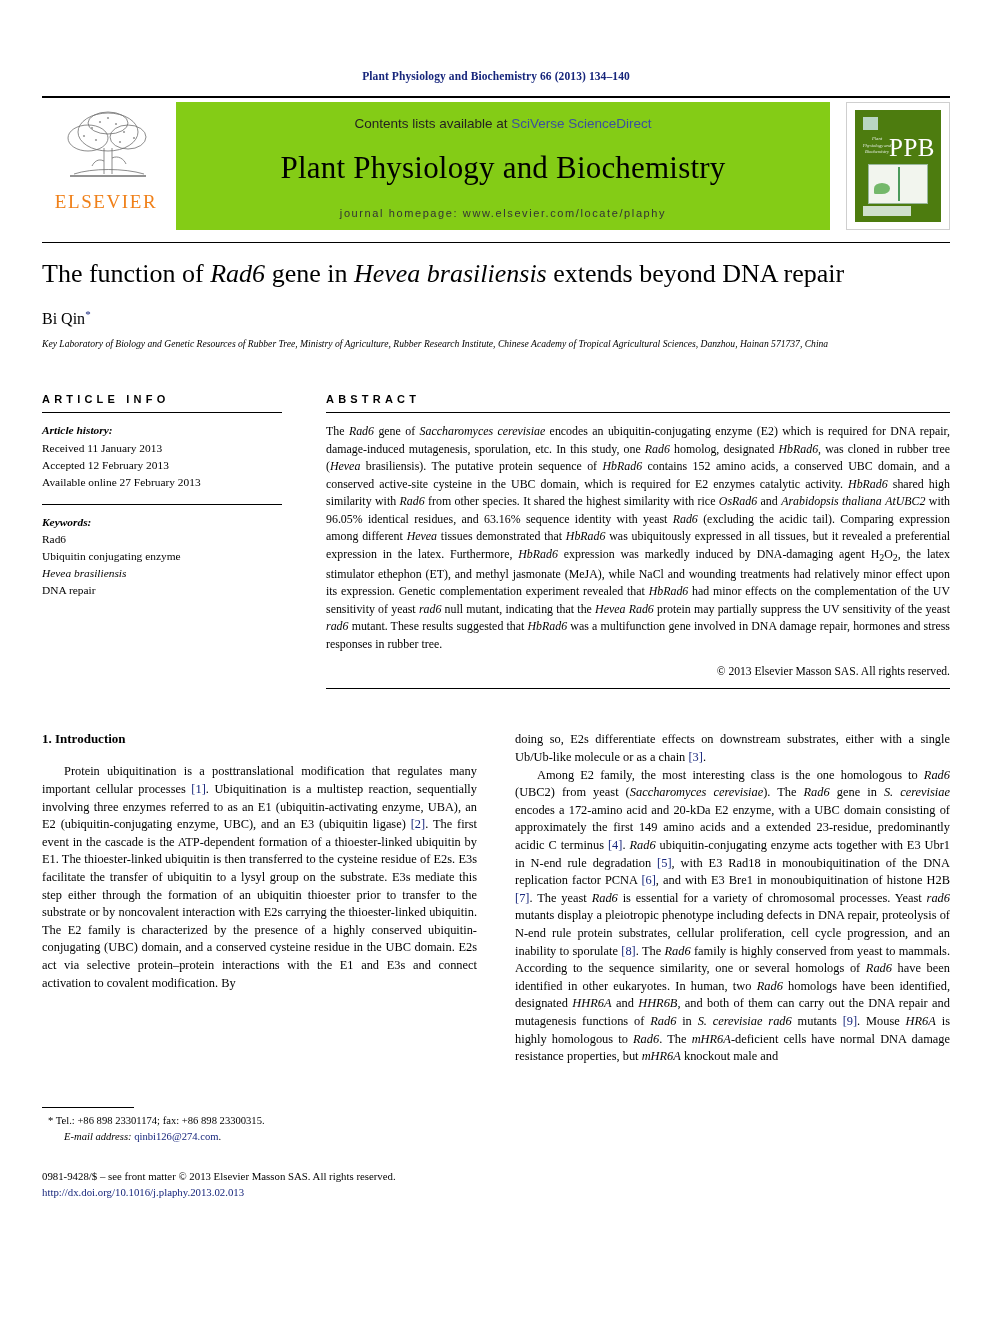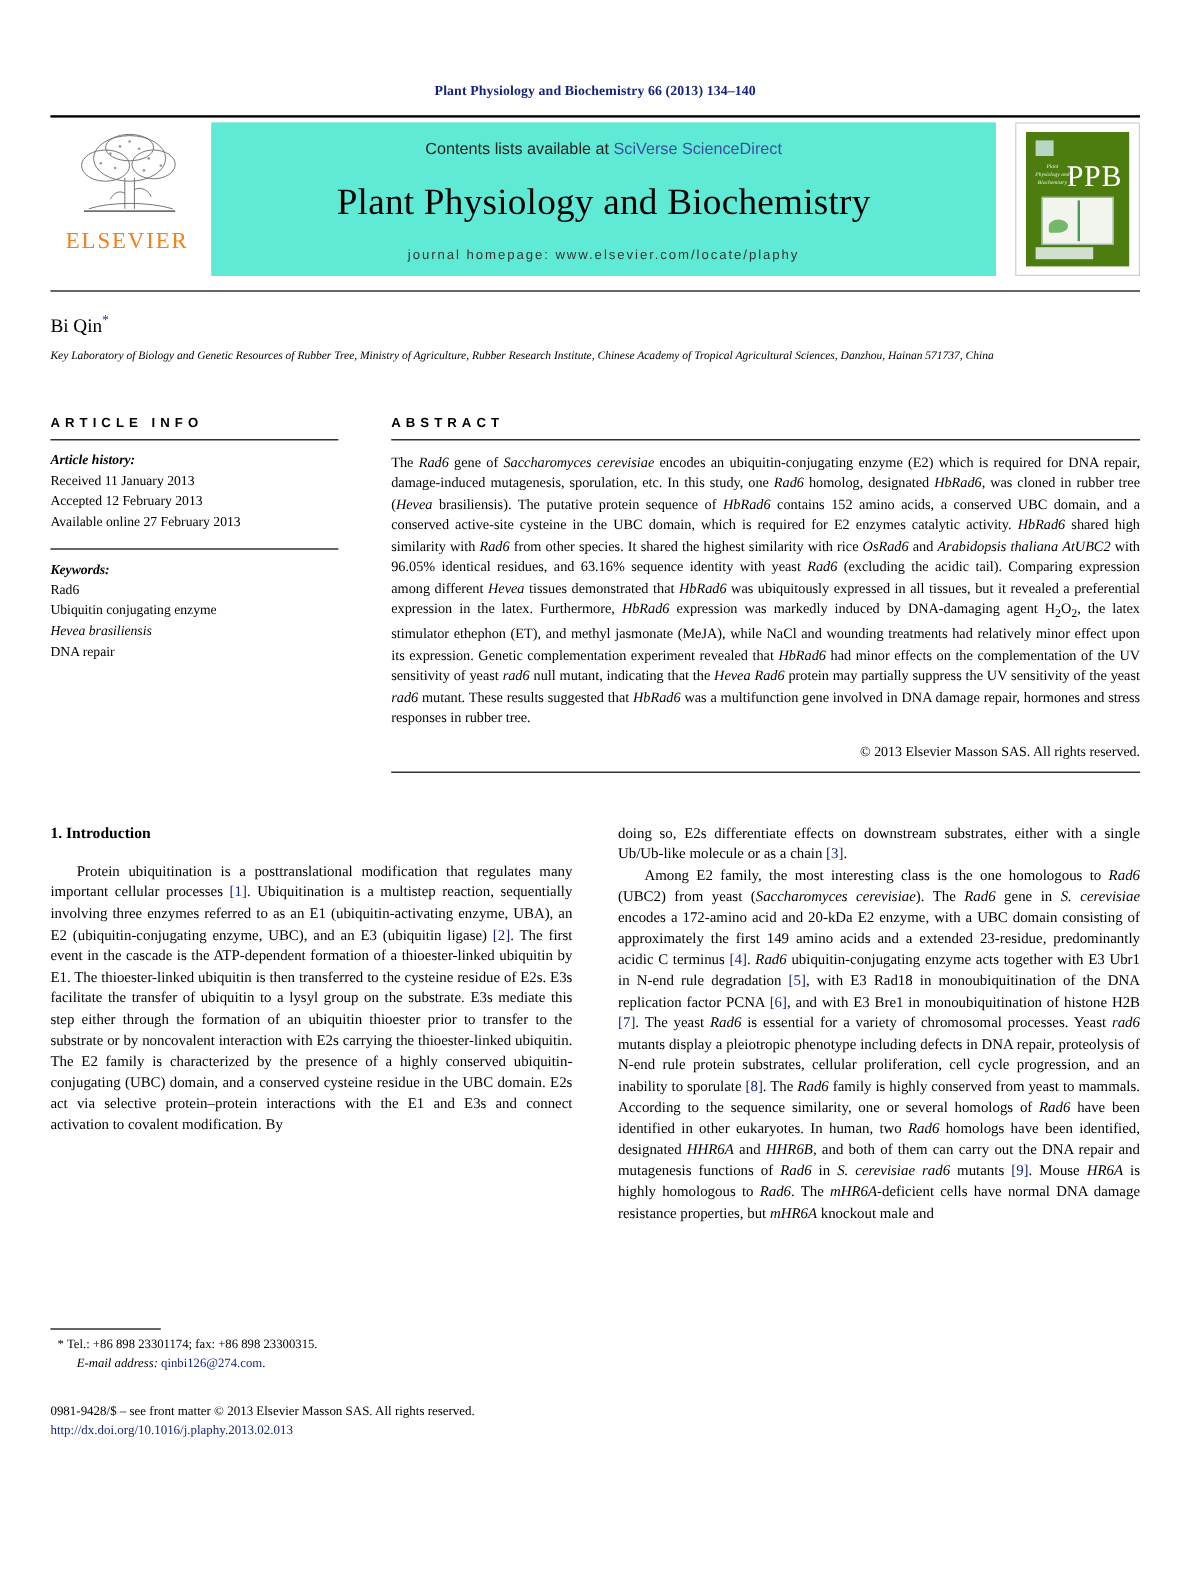--- a/index.html
+++ b/index.html
@@ -56,21 +56,21 @@
   .elsevier-word {
     font-family: "Liberation Serif", serif;
     color: #f08019;
     font-size: 19px;
     letter-spacing: 1.6px;
     margin-top: 1px;
   }
 
   .journal-band {
     flex: 1 1 auto;
-    background: #5eead4;
+    background: #84cc16;
     margin: 4px 16px 6px 6px;
     display: flex;
     flex-direction: column;
     align-items: center;
     justify-content: center;
     position: relative;
   }
   .contents-line {
     font-family: "Liberation Sans", sans-serif;
     font-size: 13.5px;
@@ -319,20 +319,21 @@
         <div class="cover-ppb">PPB</div>
         <div class="cover-fig"></div>
         <div class="cover-footer"></div>
       </div>
     </div>
   </div>
 
   <div class="section-rule-thin"></div>
 
 
+  <h1 class="paper-title"><span>The function of </span><i>Rad6</i><span> gene in </span><i>Hevea brasiliensis</i><span> extends beyond DNA repair</span></h1>
 
   <div class="authors"><span>Bi Qin</span><span class="star">*</span></div>
 
   <div class="affiliation">Key Laboratory of Biology and Genetic Resources of Rubber Tree, Ministry of Agriculture, Rubber Research Institute, Chinese Academy of Tropical Agricultural Sciences, Danzhou, Hainan 571737, China</div>
 
   <div class="info-abstract">
 
     <div class="col-info">
       <div class="head-label">ARTICLE INFO</div>
       <div class="rule-med"></div>

